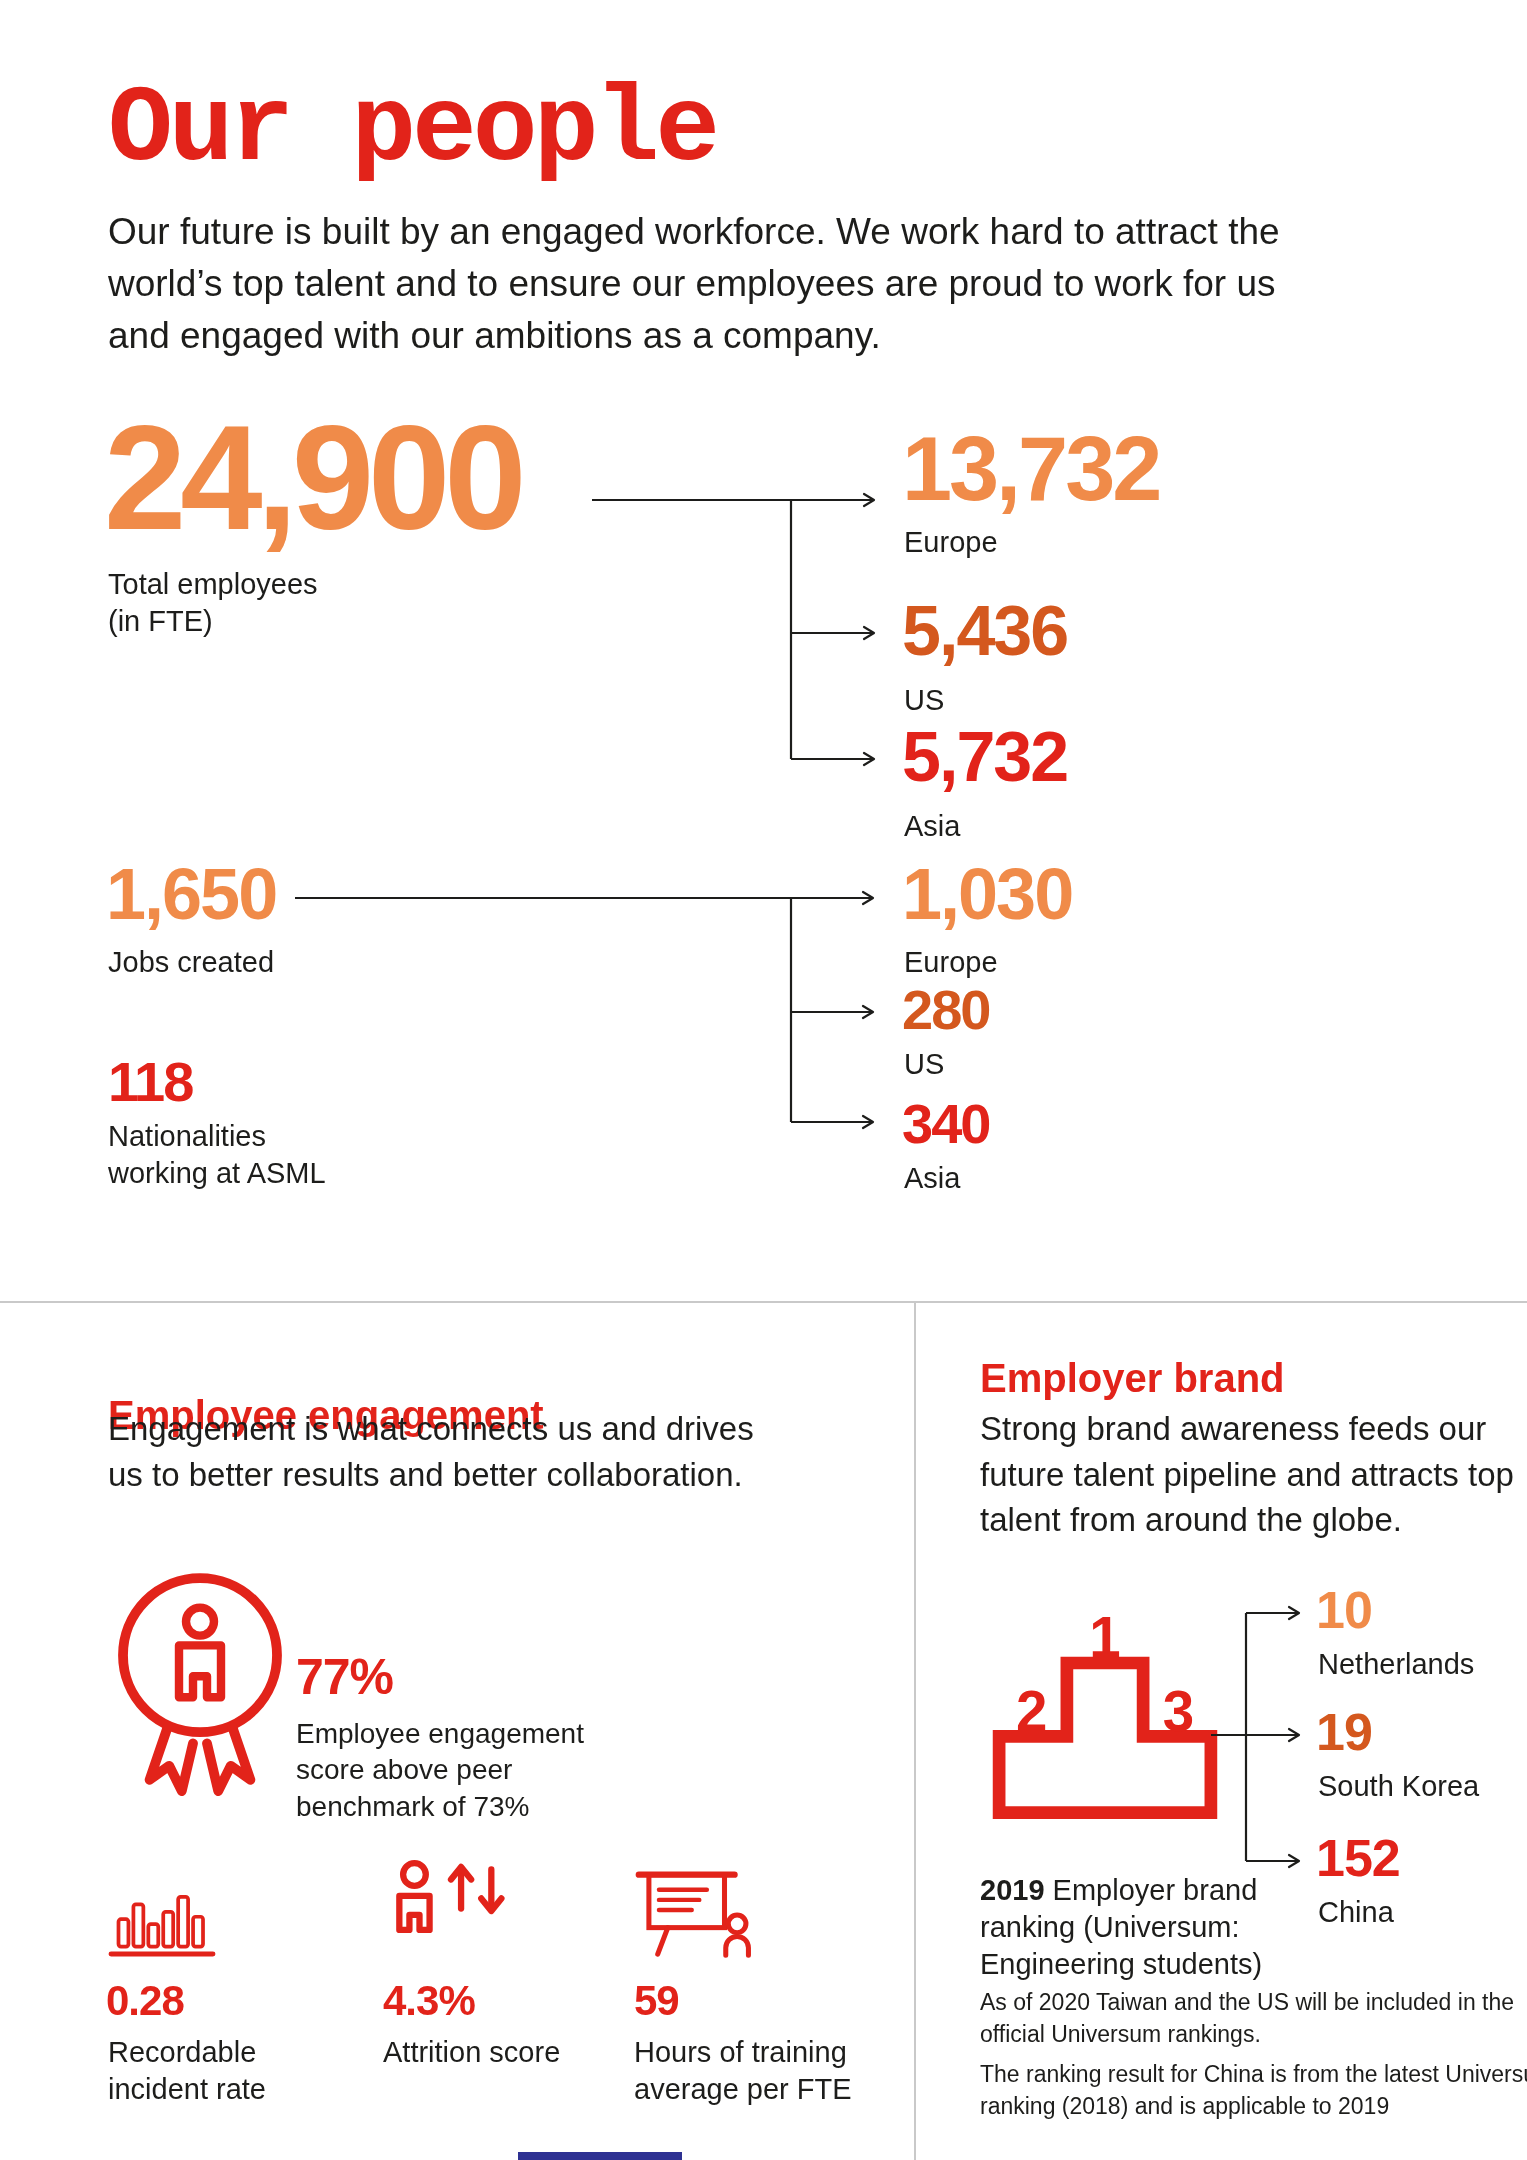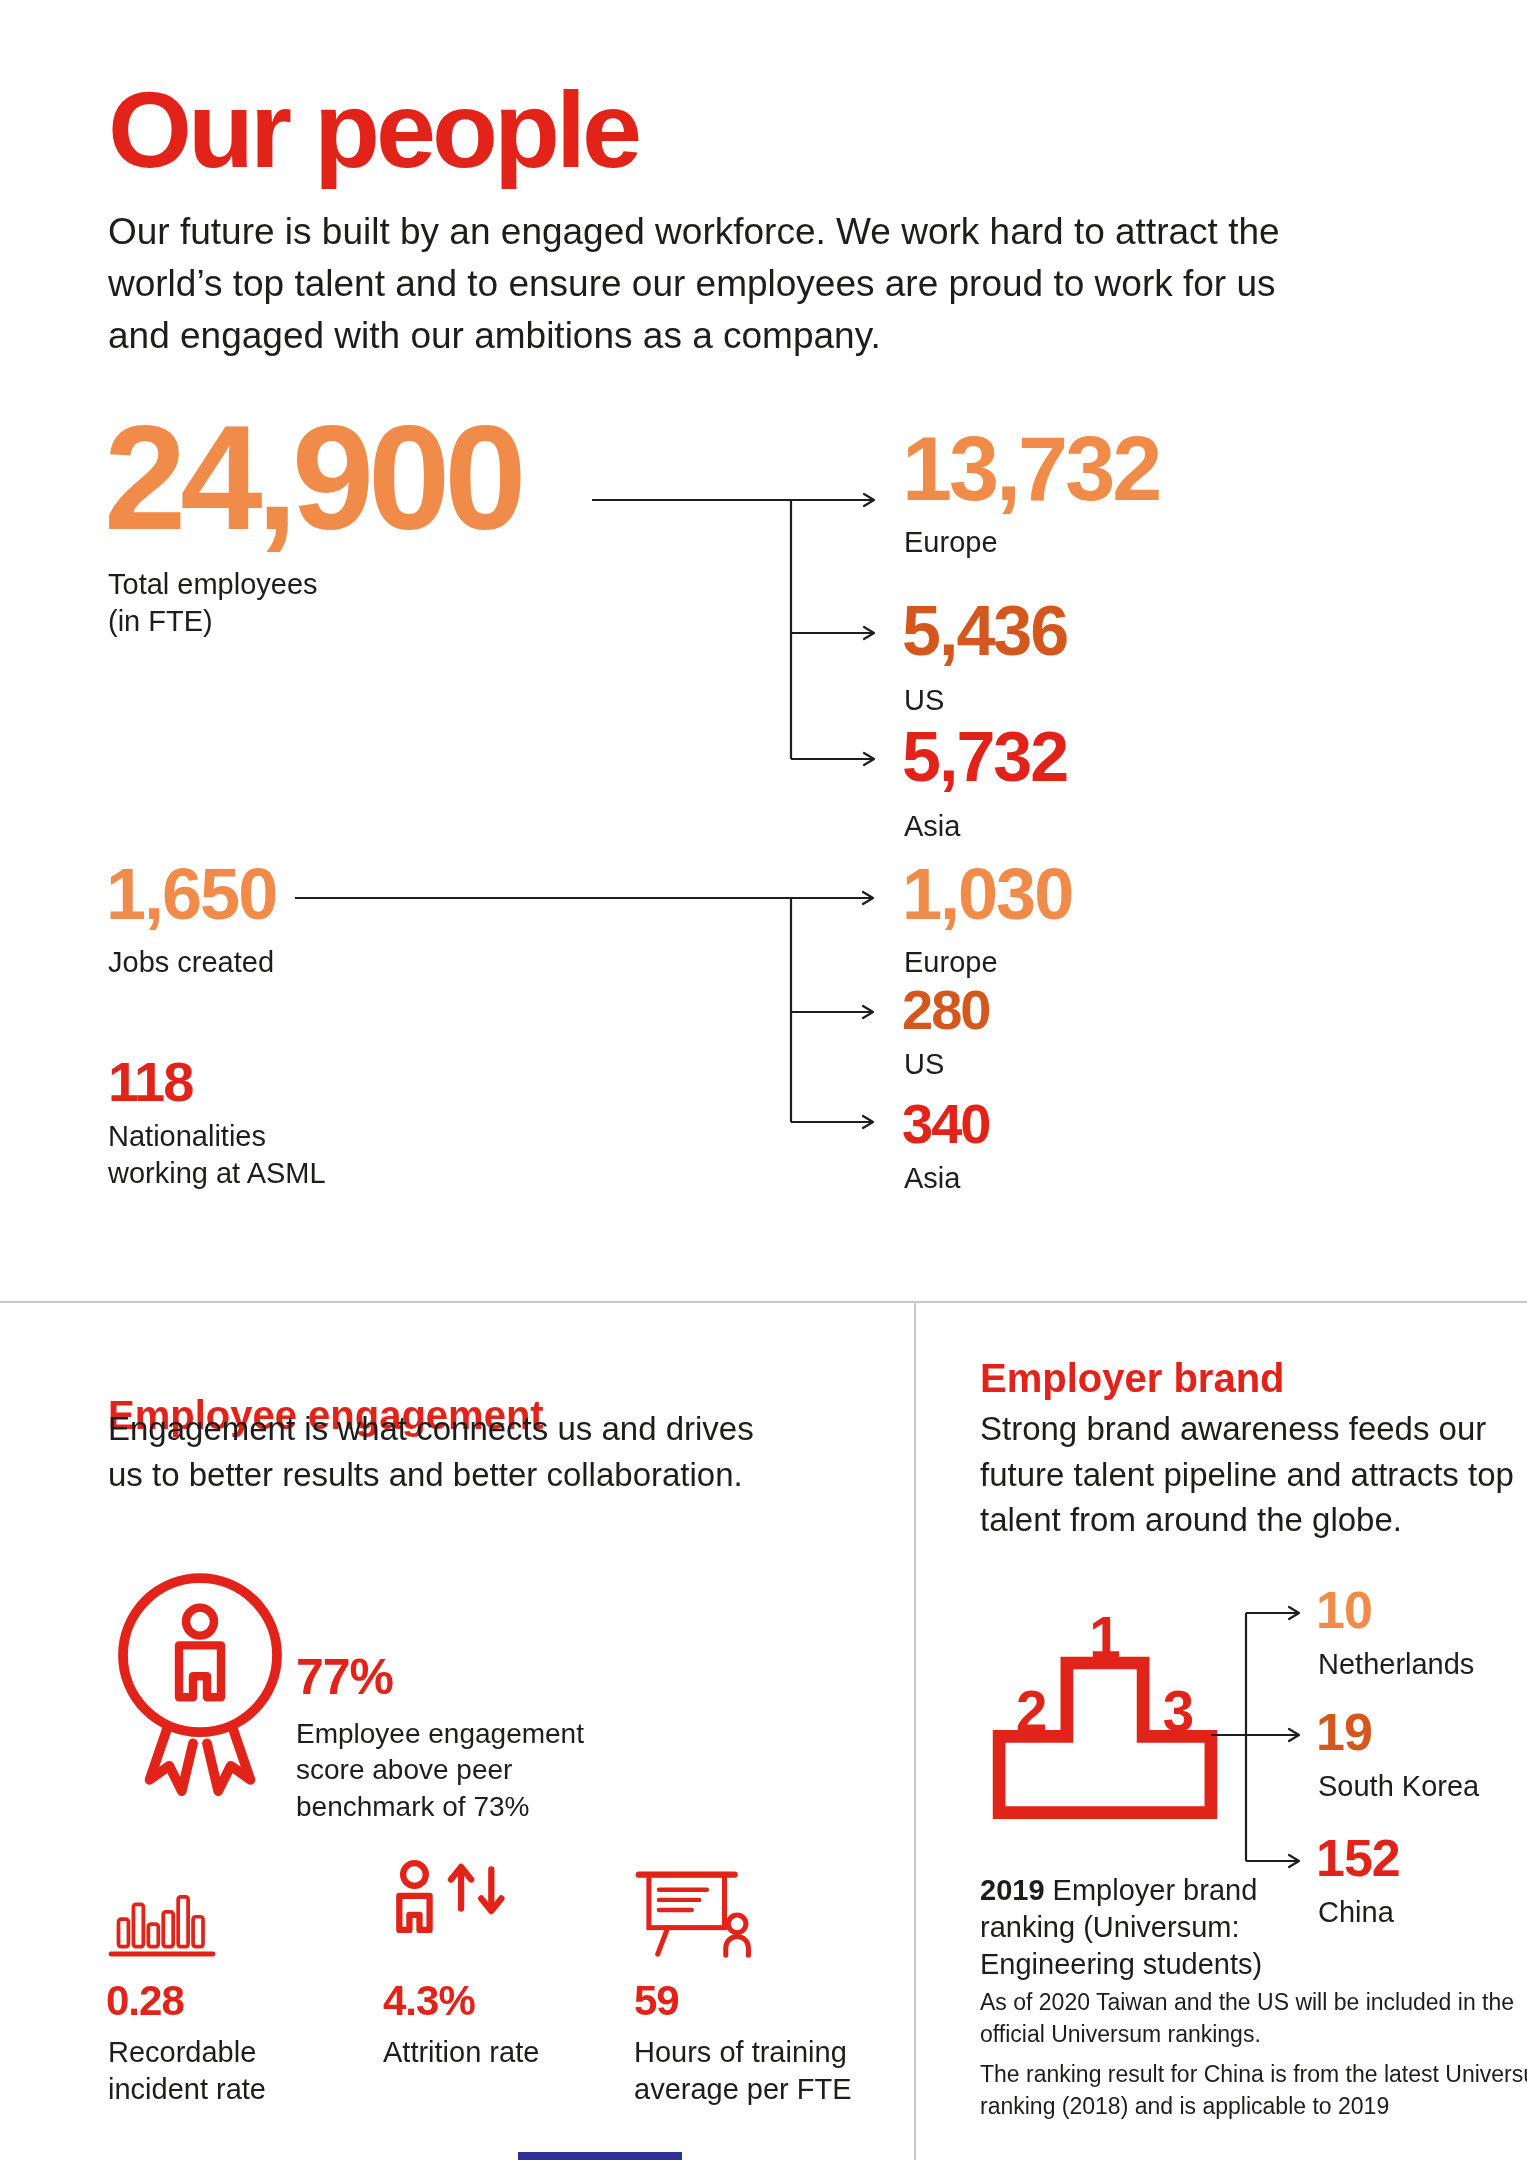--- a/index.html
+++ b/index.html
@@ -27,21 +27,21 @@
   svg{overflow:visible;}
   .stk{stroke:var(--red);fill:none;}
   .arrow-line{stroke:var(--ink);stroke-width:2.2;fill:none;}
   .podium-num{fill:var(--red);font-weight:bold;font-size:40px;font-family:"Liberation Sans","DejaVu Sans",sans-serif;}
 </style>
 </head>
 <body>
 
 <div>
 
-  <h1 class="abs title" style="left:108px;top:76px;">Our people</h1>
+  <h1 class="abs title" style="left:108px;top:76px;font-family:Liberation Mono, monospace;">Our people</h1>
   <p class="abs intro" style="left:108px;top:206px;width:1225px;">Our future is built by an engaged workforce. We work hard to attract the world’s top talent and to ensure our employees are proud to work for us and engaged with our ambitions as a company.</p>
 
   <div class="abs num orange" style="left:104px;top:404px;font-size:148px;letter-spacing:-6px;">24,900</div>
   <p class="abs lbl" style="left:108px;top:566px;width:230px;">Total employees (in FTE)</p>
 
   <svg class="abs" style="left:592px;top:484px;" width="300" height="292" viewBox="0 0 300 292">
     <defs>
       <marker id="ah" markerUnits="userSpaceOnUse" markerWidth="18" markerHeight="18" refX="12" refY="8" orient="auto">
         <path d="M2,2 L12,8 L2,14" fill="none" stroke="#1d1d1b" stroke-width="2.2" stroke-linecap="round" stroke-linejoin="round"></path>
       </marker>
@@ -114,21 +114,21 @@
 
   <svg class="abs" style="left:388px;top:1858px;" width="126" height="101" viewBox="0 0 100 80">
     <circle class="stk" cx="21" cy="13" r="9" stroke-width="5"></circle>
     <path class="stk" d="M9,30 h24 v27 h-8 v-12 h-8 v12 h-8 z" stroke-width="5" stroke-linejoin="round"></path>
     <line class="stk" x1="58" y1="40" x2="58" y2="9" stroke-width="5" stroke-linecap="round"></line>
     <path class="stk" d="M50,17 L58,7 L66,17" stroke-width="5" stroke-linecap="round" stroke-linejoin="round"></path>
     <line class="stk" x1="82" y1="9" x2="82" y2="40" stroke-width="5" stroke-linecap="round"></line>
     <path class="stk" d="M74,32 L82,42 L90,32" stroke-width="5" stroke-linecap="round" stroke-linejoin="round"></path>
   </svg>
   <div class="abs num red" style="left:383px;top:1980px;font-size:42px;letter-spacing:-1px;">4.3%</div>
-  <p class="abs lbl" style="left:383px;top:2034px;width:250px;">Attrition rate</p>
+  <p class="abs lbl" style="left:383px;top:2034px;width:250px;">Attrition score</p>
 
   <svg class="abs" style="left:630px;top:1862px;" width="126" height="101" viewBox="0 0 100 80">
     <line class="stk" x1="7" y1="10" x2="83" y2="10" stroke-width="5" stroke-linecap="round"></line>
     <rect class="stk" x="15" y="10" width="60" height="42" stroke-width="4"></rect>
     <line class="stk" x1="23" y1="22" x2="61" y2="22" stroke-width="3.5" stroke-linecap="round"></line>
     <line class="stk" x1="23" y1="30" x2="55" y2="30" stroke-width="3.5" stroke-linecap="round"></line>
     <line class="stk" x1="23" y1="38" x2="49" y2="38" stroke-width="3.5" stroke-linecap="round"></line>
     <line class="stk" x1="30" y1="52" x2="22" y2="73" stroke-width="4" stroke-linecap="round"></line>
     <circle class="stk" cx="85" cy="49" r="7" stroke-width="4"></circle>
     <path class="stk" d="M76,74 v-6 a9,9 0 0 1 18,0 v6" stroke-width="4" stroke-linecap="round"></path>

